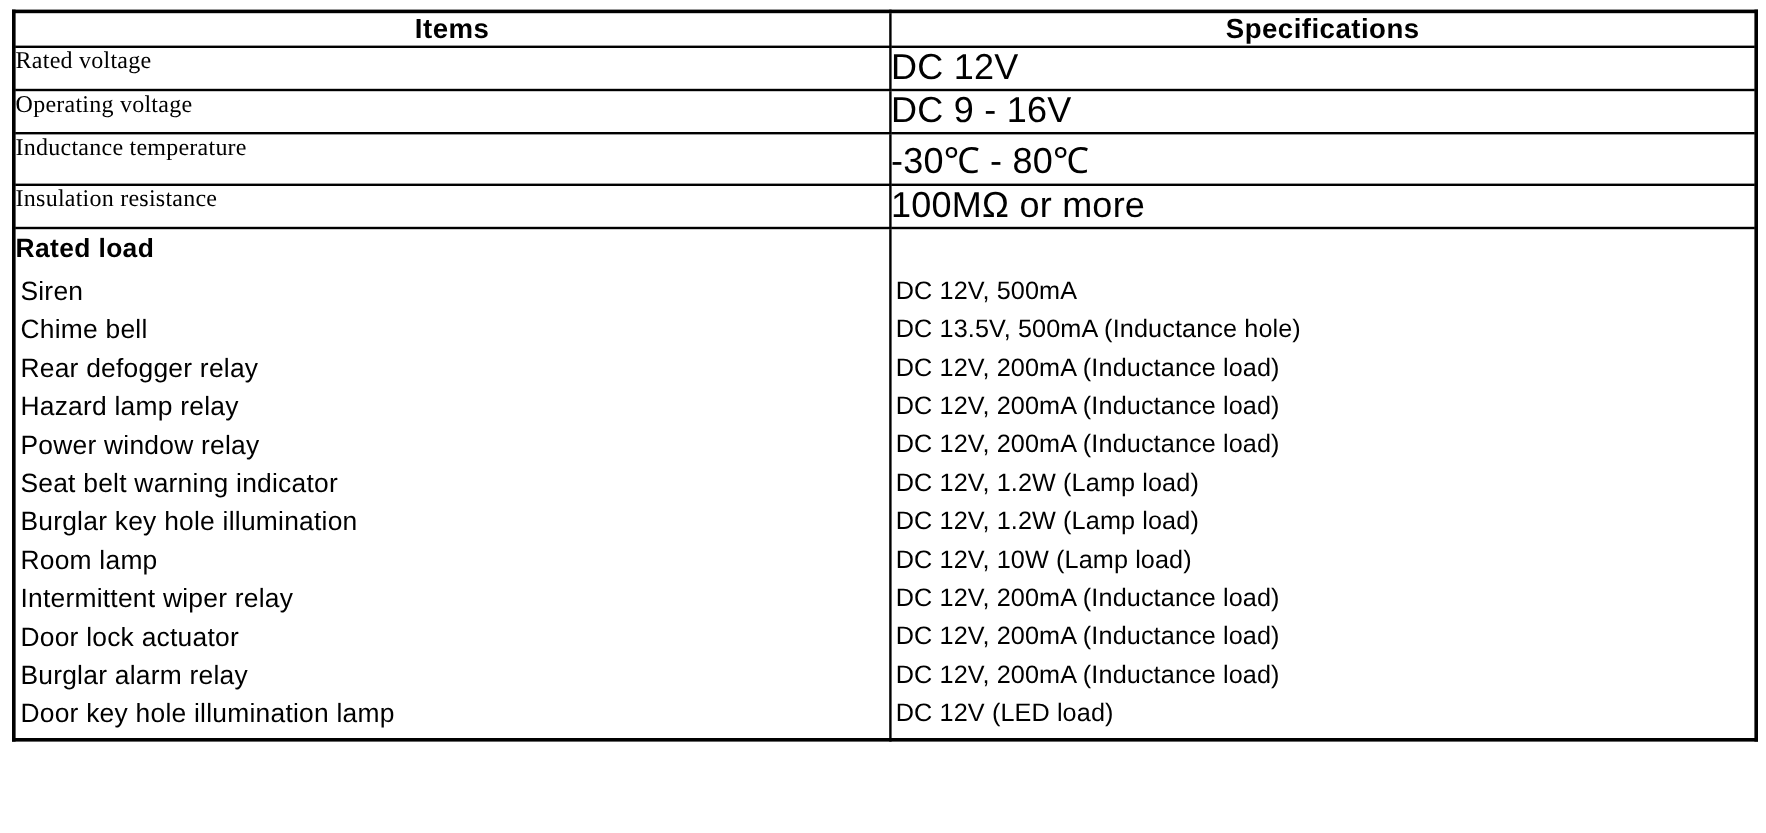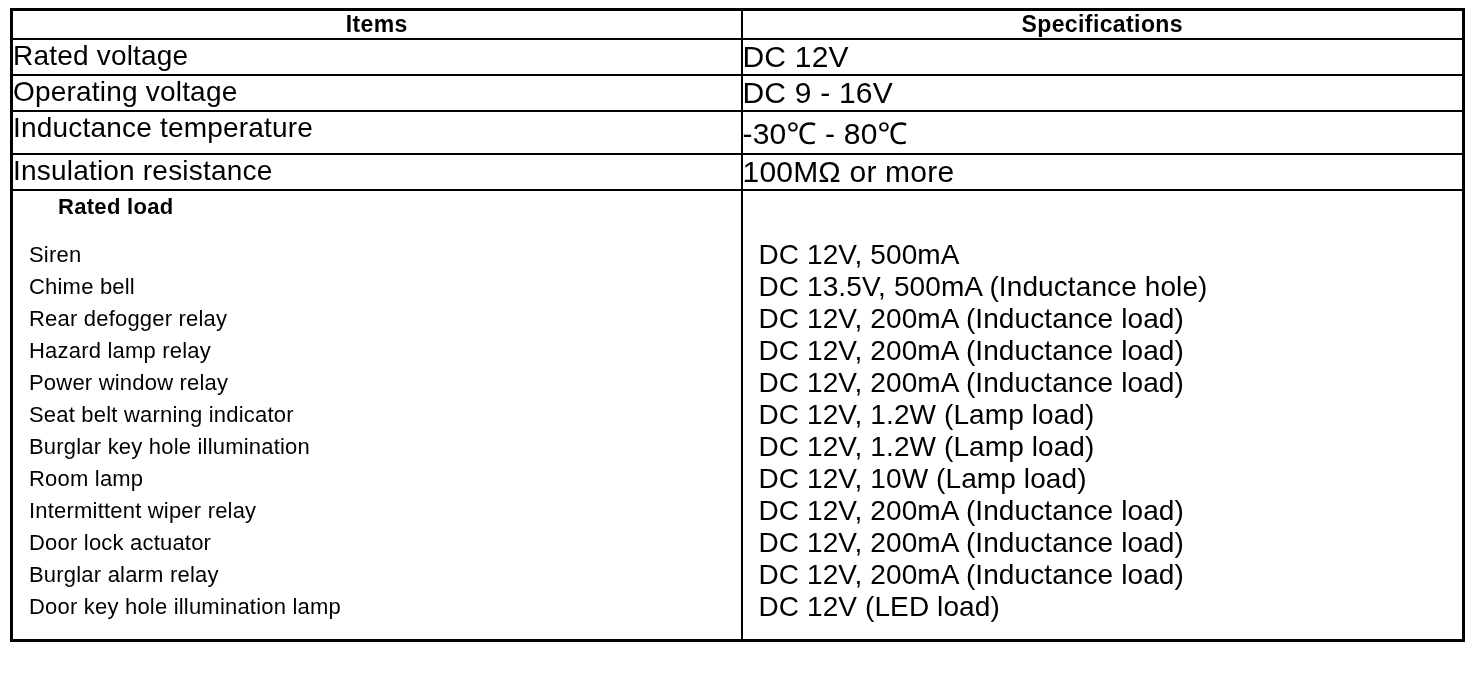--- a/index.html
+++ b/index.html
@@ -39,24 +39,25 @@
     vertical-align: top;
   }
   th.head-cell {
     font-size: 23px;
     font-weight: bold;
     letter-spacing: 0.4px;
     padding: 8px 0 9px 0;
     border-bottom: 3px solid #000000;
   }
   td.item-cell {
-    font-size: 28px;
+    font-size: 20px;
     padding: 9px 0 10px 18px;
     letter-spacing: 0.2px;
     white-space: nowrap;
+    font-family: Liberation Serif, serif;
   }
   td.spec-cell {
     font-size: 30px;
     padding: 9px 0 10px 16px;
     letter-spacing: 0.2px;
     white-space: nowrap;
   }
   
   td.load-items, td.load-specs {
     padding-top: 10px;
@@ -64,35 +65,34 @@
   }
   td.load-items { padding-left: 18px; }
   td.load-specs { padding-left: 16px; }
 
   .load-title {
     font-size: 22px;
     font-weight: bold;
     letter-spacing: 0.3px;
     line-height: 32px;
     margin-bottom: 0px;
-    padding-left: 45px;
   }
   ul.load-list, ul.load-spec-list {
     list-style: none;
-    margin: 16px;
+    margin: 4px;
     padding: 0;
   }
   ul.load-list li {
     font-size: 22px;
     line-height: 32px;
     letter-spacing: 0.2px;
     white-space: nowrap;
   }
   ul.load-spec-list li {
-    font-size: 28px;
+    font-size: 21px;
     line-height: 32px;
     letter-spacing: 0.1px;
     white-space: nowrap;
   }
   .spacer-line {
     height: 32px;
     line-height: 32px;
     font-size: 21px;
   }
 </style>

